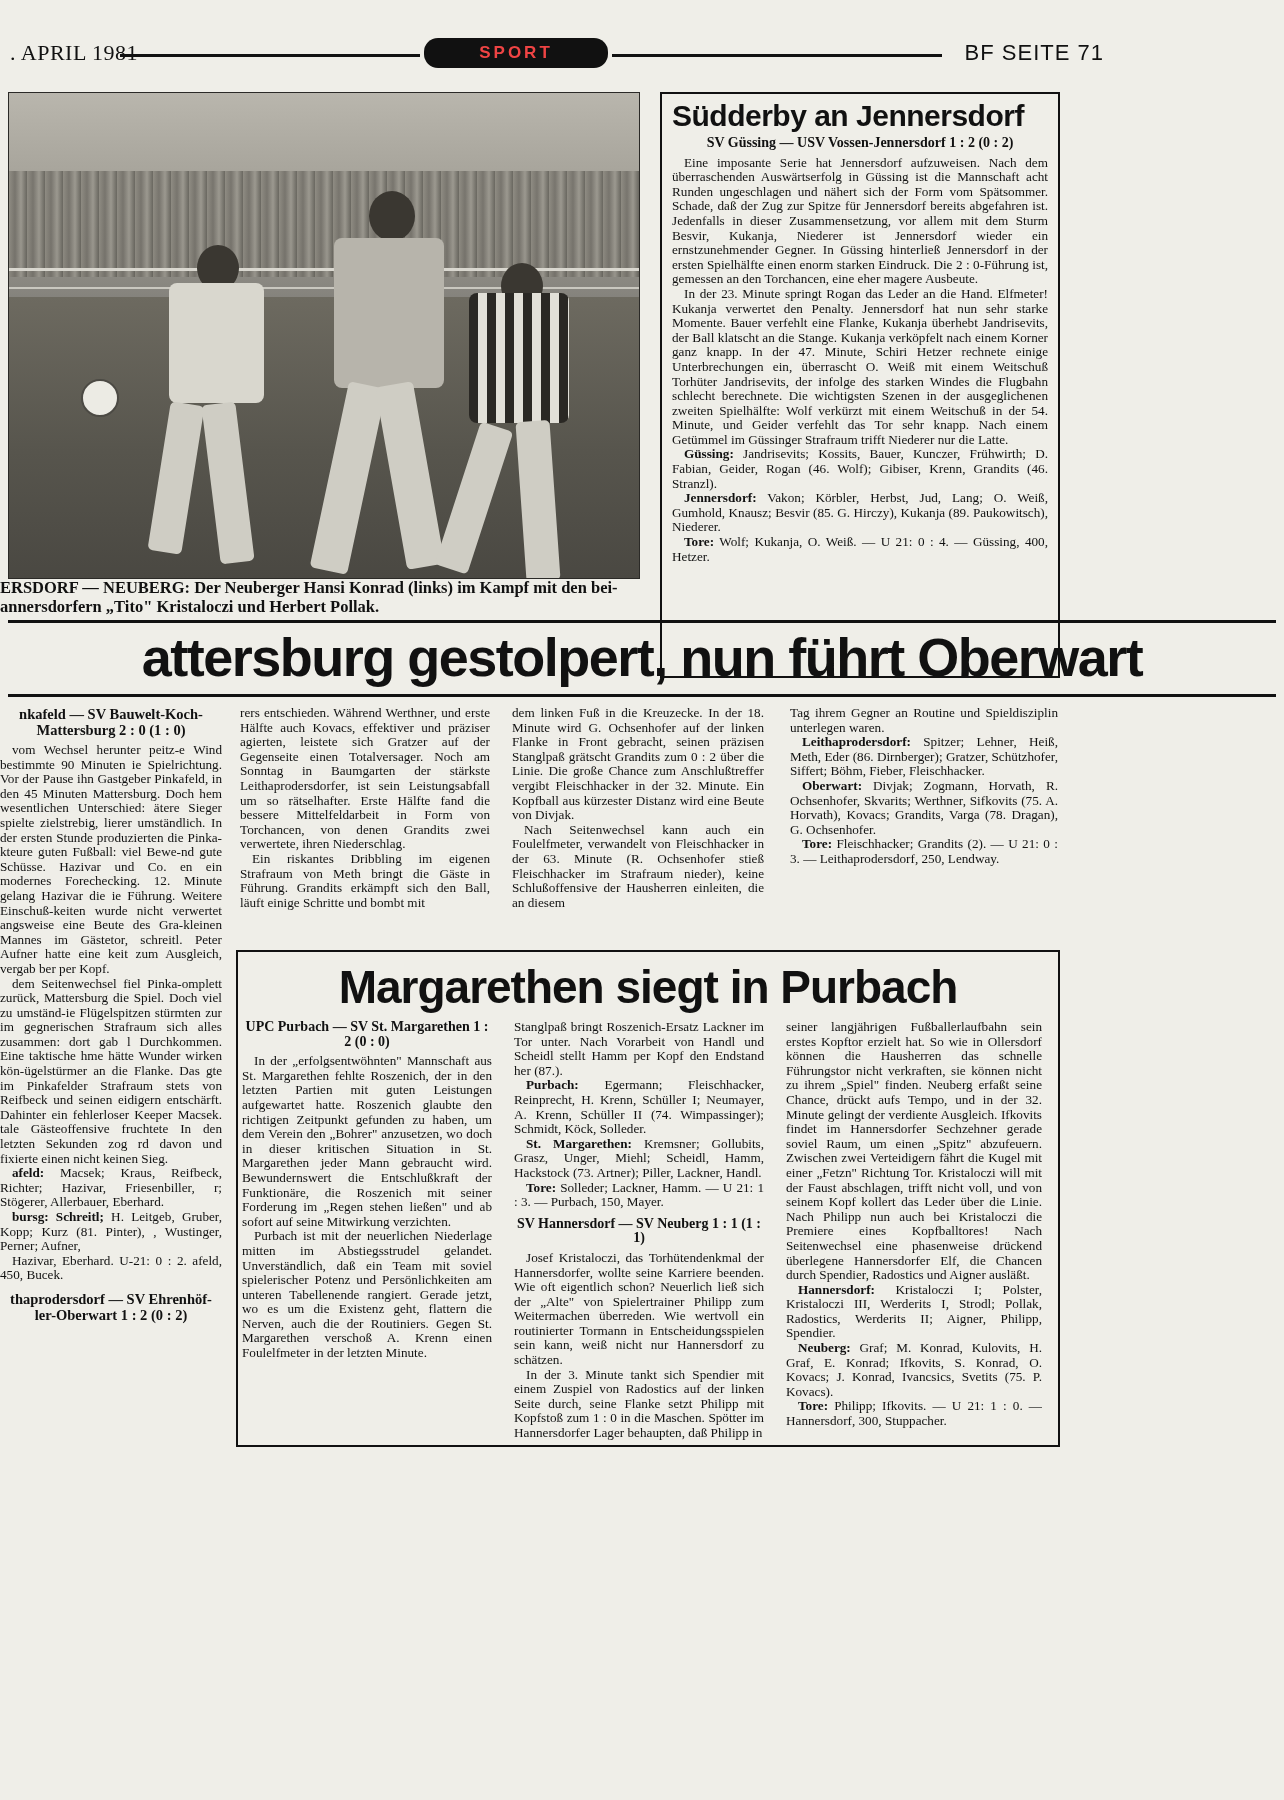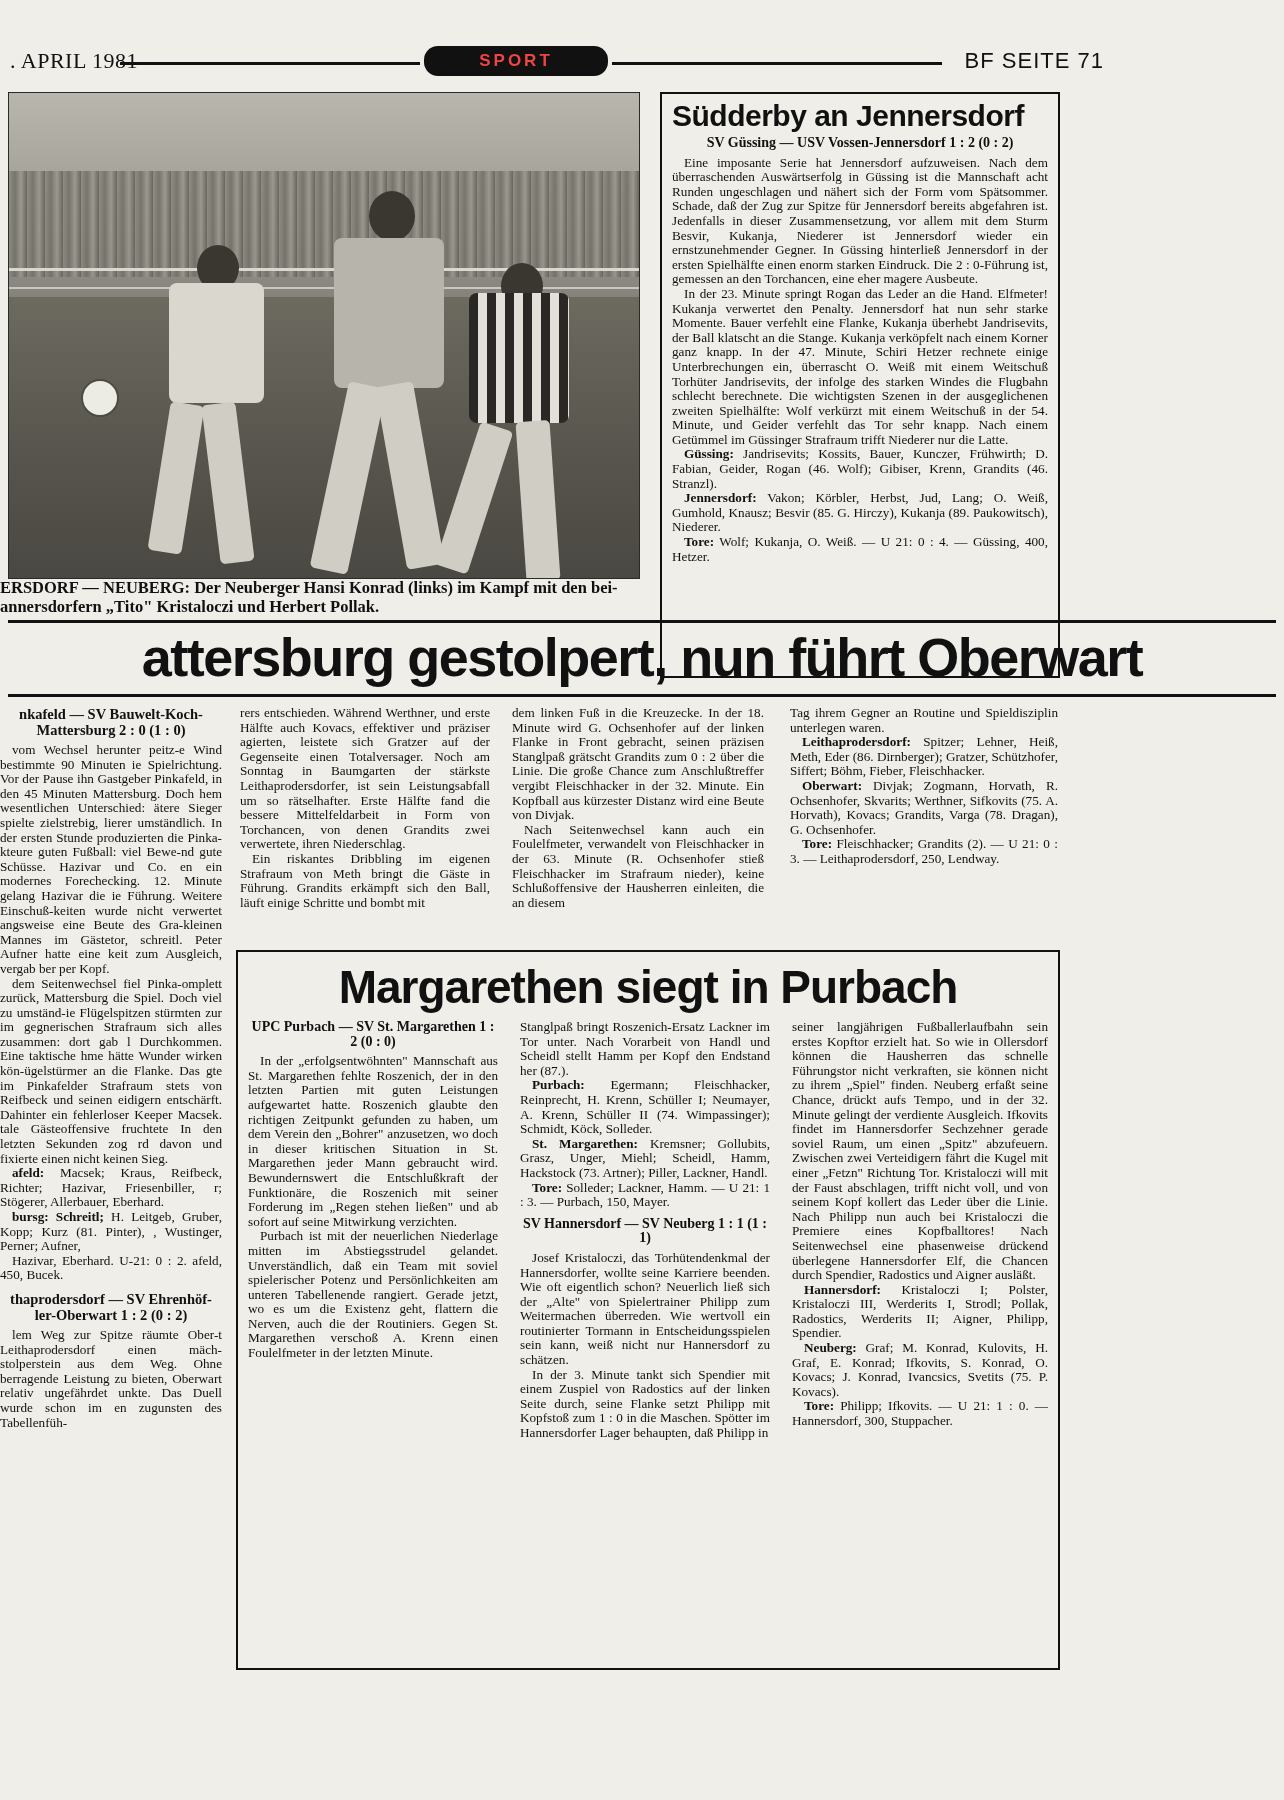--- a/index.html
+++ b/index.html
@@ -1,20 +1,20 @@
 <!DOCTYPE html>
 <html><head>
 <meta charset="utf-8">
 <style>
   html,body{margin:0;padding:0;background:#e9e7e0;}
   body{width:1284px;height:1800px;font-family:"Liberation Serif",serif;color:#111;}
   .page{position:relative;width:1284px;height:1800px;background:#efeee8;overflow:hidden;}
 
   
-  .masthead{position:absolute;left:0;top:40px;width:1114px;height:46px;}
+  .masthead{position:absolute;left:0;top:32px;width:1114px;height:46px;}
   .mast-date{position:absolute;left:10px;top:8px;font-size:22px;letter-spacing:.5px;font-family:"Liberation Serif",serif;}
   .mast-rule-l{position:absolute;left:120px;top:22px;width:300px;height:3px;background:#111;}
   .mast-rule-r{position:absolute;left:612px;top:22px;width:330px;height:3px;background:#111;}
   .mast-box{position:absolute;left:424px;top:6px;width:184px;height:30px;background:#111;border-radius:14px;}
   .mast-box span{display:block;text-align:center;color:#ef4444;font-family:"Liberation Sans",sans-serif;font-weight:bold;font-size:17px;letter-spacing:3px;line-height:30px;}
   .mast-page{position:absolute;right:10px;top:8px;font-size:22px;letter-spacing:1px;font-family:"Liberation Sans",sans-serif;}
 
   
   .col{font-size:13.2px;line-height:14.6px;text-align:justify;hyphens:auto;}
   .col p{margin:0;text-indent:12px;}
@@ -59,21 +59,21 @@
   .banner{position:absolute;left:0;top:628px;width:1284px;height:62px;}
   .banner span{display:block;font-family:"Liberation Sans",sans-serif;font-weight:bold;font-size:54px;line-height:58px;letter-spacing:-1.5px;text-align:center;}
   .rule-thick{position:absolute;left:8px;width:1268px;height:3px;background:#111;}
 
   
   .mb{position:absolute;top:706px;}
   .c1{left:0px;width:222px;}
   .head-c{font-weight:bold;font-size:14.5px;text-align:center;line-height:16px;margin:0 0 5px 0;}
 
   
-  .box-pb{position:absolute;left:236px;top:950px;width:824px;height:720px;border:2px solid #111;box-sizing:border-box;padding:8px 10px;}
+  .box-pb{position:absolute;left:236px;top:950px;width:824px;height:497px;border:2px solid #111;box-sizing:border-box;padding:8px 4px;}
   .hl-big{font-family:"Liberation Sans",sans-serif;font-weight:bold;font-size:46px;line-height:50px;letter-spacing:-1px;text-align:center;margin:2px 0 8px 0;}
   .pb-cols{position:relative;}
   .pb-c{position:absolute;top:0;width:250px;}
   .pbc1{left:0;}
   .pbc2{left:272px;}
   .pbc3{left:544px;width:256px;}
 </style>
 </head>
 <body>
 
@@ -135,21 +135,20 @@
   <div class="rule-thick" style="top:694px;"></div>
 
   <div class="mb col c1" style="left:0;width:222px;">
     <div class="head-c">nkafeld  —  SV  Bauwelt-Koch-Mattersburg 2 : 0 (1 : 0)</div>
     <p>vom Wechsel herunter peitz-e Wind bestimmte 90 Minuten ie Spielrichtung. Vor der Pause ihn Gastgeber Pinkafeld, in den 45 Minuten Mattersburg. Doch hem wesentlichen Unterschied: ätere Sieger spielte zielstrebig, lierer umständlich. In der ersten Stunde produzierten die Pinka-kteure guten Fußball: viel Bewe-nd gute Schüsse. Hazivar und Co. en ein modernes Forechecking. 12. Minute gelang Hazivar die ie Führung. Weitere Einschuß-keiten wurde nicht verwertet angsweise eine Beute des Gra-kleinen Mannes im Gästetor, schreitl. Peter Aufner hatte eine keit zum Ausgleich, vergab ber per Kopf.</p>
     <p>dem Seitenwechsel fiel Pinka-omplett zurück, Mattersburg die Spiel. Doch viel zu umständ-ie Flügelspitzen stürmten zur im gegnerischen Strafraum sich alles zusammen: dort gab l Durchkommen. Eine taktische hme hätte Wunder wirken kön-ügelstürmer an die Flanke. Das gte im Pinkafelder Strafraum stets von Reifbeck und seinen eidigern entschärft. Dahinter ein fehlerloser Keeper Macsek. tale Gästeoffensive fruchtete In den letzten Sekunden zog rd davon und fixierte einen nicht keinen Sieg.</p>
     <p><span class="bold">afeld:</span><span> Macsek; Kraus, Reifbeck, Richter; Hazivar, Friesenbiller, r; Stögerer, Allerbauer, Eberhard.</span></p>
     <p><span class="bold">bursg: Schreitl;</span><span> H. Leitgeb, Gruber, Kopp; Kurz (81. Pinter), , Wustinger, Perner; Aufner,</span></p>
     <p>Hazivar, Eberhard. U-21: 0 : 2. afeld, 450, Bucek.</p>
     <div class="head-c" style="margin-top:8px;">thaprodersdorf  —  SV  Ehrenhöf-ler-Oberwart 1 : 2 (0 : 2)</div>
-    <p>lem Weg zur Spitze räumte Ober-t Leithaprodersdorf einen mäch-stolperstein aus dem Weg. Ohne berragende Leistung zu bieten, Oberwart relativ ungefährdet unkte. Das Duell wurde schon im en zugunsten des Tabellenfüh-</p>
   </div>
 
   <div class="mb col" style="left:240px;width:250px;">
     <p class="noind">rers entschieden. Während Werthner, und erste Hälfte auch Kovacs, effektiver und präziser agierten, leistete sich Gratzer auf der Gegenseite einen Totalversager. Noch am Sonntag in Baumgarten der stärkste Leithaprodersdorfer, ist sein Leistungsabfall um so rätselhafter. Erste Hälfte fand die bessere Mittelfeldarbeit in Form von Torchancen, von denen Grandits zwei verwertete, ihren Niederschlag.</p>
     <p>Ein riskantes Dribbling im eigenen Strafraum von Meth bringt die Gäste in Führung. Grandits erkämpft sich den Ball, läuft einige Schritte und bombt mit</p>
   </div>
 
   <div class="mb col" style="left:512px;width:252px;">
     <p class="noind">dem linken Fuß in die Kreuzecke. In der 18. Minute wird G. Ochsenhofer auf der linken Flanke in Front gebracht, seinen präzisen Stanglpaß grätscht Grandits zum 0 : 2 über die Linie. Die große Chance zum Anschlußtreffer vergibt Fleischhacker in der 32. Minute. Ein Kopfball aus kürzester Distanz wird eine Beute von Divjak.</p>
     <p>Nach Seitenwechsel kann auch ein Foulelfmeter, verwandelt von Fleischhacker in der 63. Minute (R. Ochsenhofer stieß Fleischhacker im Strafraum nieder), keine Schlußoffensive der Hausherren einleiten, die an diesem</p>

